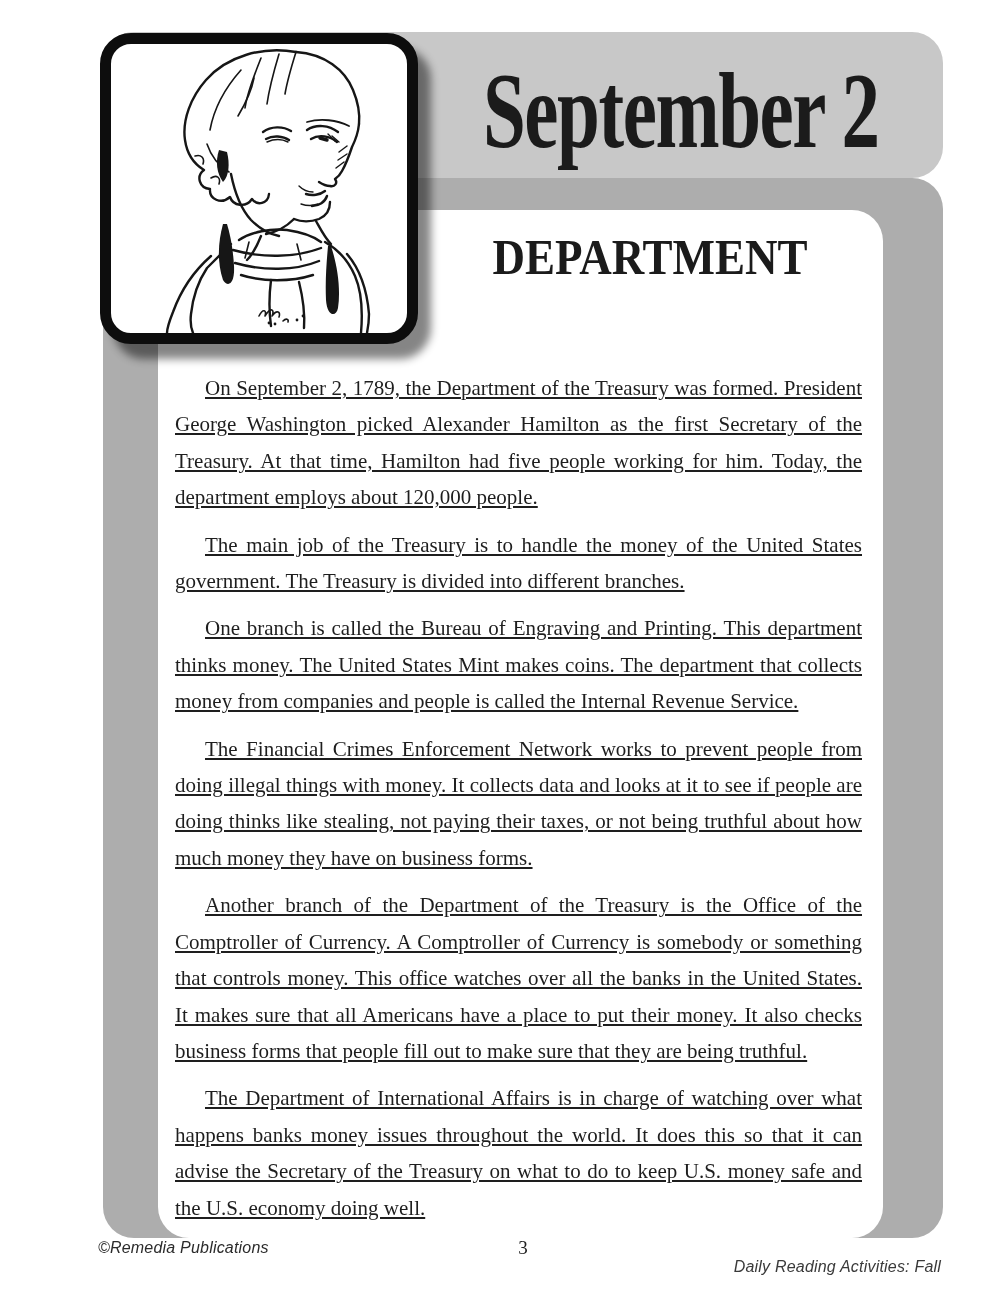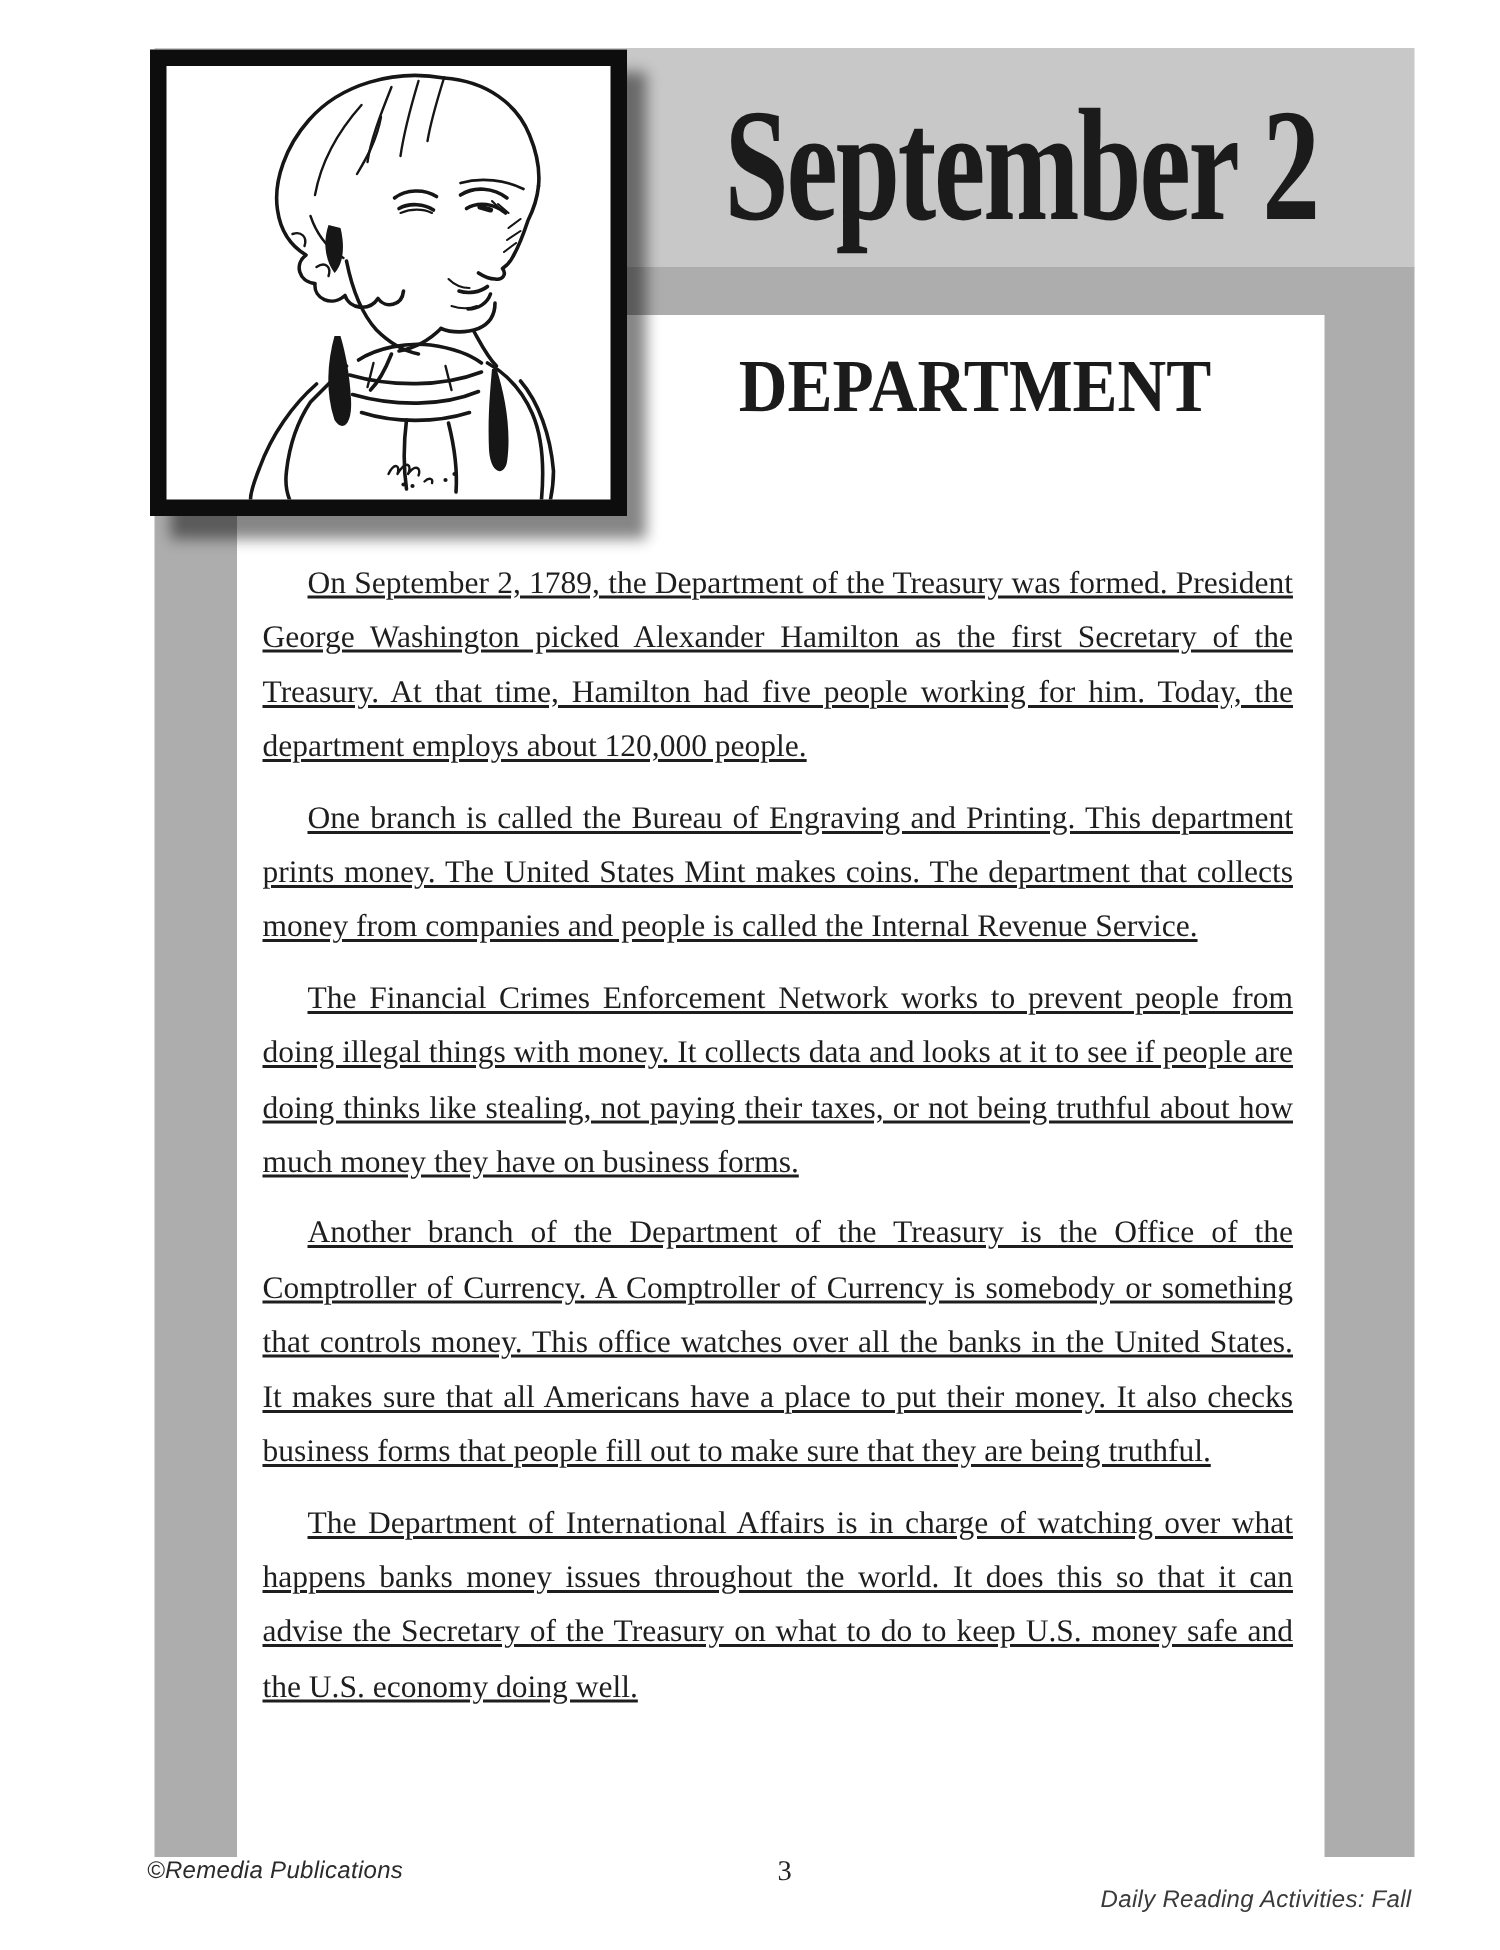--- a/index.html
+++ b/index.html
@@ -1,21 +1,21 @@
 <!DOCTYPE html>
 <html><head>
 <meta charset="utf-8">
 <style>
   html,body{margin:0;padding:0;}
   body{
     width:1000px;height:1300px;position:relative;background:#ffffff;
     font-family:"Liberation Serif","DejaVu Serif",serif;
     -webkit-font-smoothing:antialiased;
   }
-  .abs{position:absolute;}
+  .abs{position:absolute;border-radius:31px;}
 
   
   .date-banner{left:103px;top:32px;width:840px;height:146px;background:#c8c8c8;}
   .gray-frame{left:103px;top:178px;width:840px;height:1060px;background:#adadad;}
   .content-panel{left:158px;top:210px;width:725px;height:1028px;background:#ffffff;}
 
   
   .date-title{
     left:418px;top:32px;width:525px;height:146px;
     display:flex;align-items:center;justify-content:center;
@@ -156,21 +156,22 @@
     </g>
   </svg>
 </div>
 
 <div class="abs article-title">
   <div class="line"><span>DEPARTMENT</span></div>
 </div>
 
 <div class="abs article-body">
   <p>On September 2, 1789, the Department of the Treasury was formed. President George Washington picked Alexander Hamilton as the first Secretary of the Treasury. At that time, Hamilton had five people working for him. Today, the department employs about 120,000 people.</p>
-  <p>One branch is called the Bureau of Engraving and Printing. This department prints money. The United States Mint makes coins. The department that collects money from companies and people is called the Internal Revenue Service.</p>
+  <p>The main job of the Treasury is to handle the money of the United States government. The Treasury is divided into different branches.</p>
+  <p>One branch is called the Bureau of Engraving and Printing. This department thinks money. The United States Mint makes coins. The department that collects money from companies and people is called the Internal Revenue Service.</p>
   <p>The Financial Crimes Enforcement Network works to prevent people from doing illegal things with money. It collects data and looks at it to see if people are doing thinks like stealing, not paying their taxes, or not being truthful about how much money they have on business forms.</p>
   <p>Another branch of the Department of the Treasury is the Office of the Comptroller of Currency. A Comptroller of Currency is somebody or something that controls money. This office watches over all the banks in the United States. It makes sure that all Americans have a place to put their money. It also checks business forms that people fill out to make sure that they are being truthful.</p>
   <p>The Department of International Affairs is in charge of watching over what happens banks money issues throughout the world. It does this so that it can advise the Secretary of the Treasury on what to do to keep U.S. money safe and the U.S. economy doing well.</p>
 </div>
 
 <div class="abs footer-left">©Remedia Publications</div>
 <div class="abs footer-page">3</div>
 <div class="abs footer-right">Daily Reading Activities: Fall</div>
 
 </body></html>

